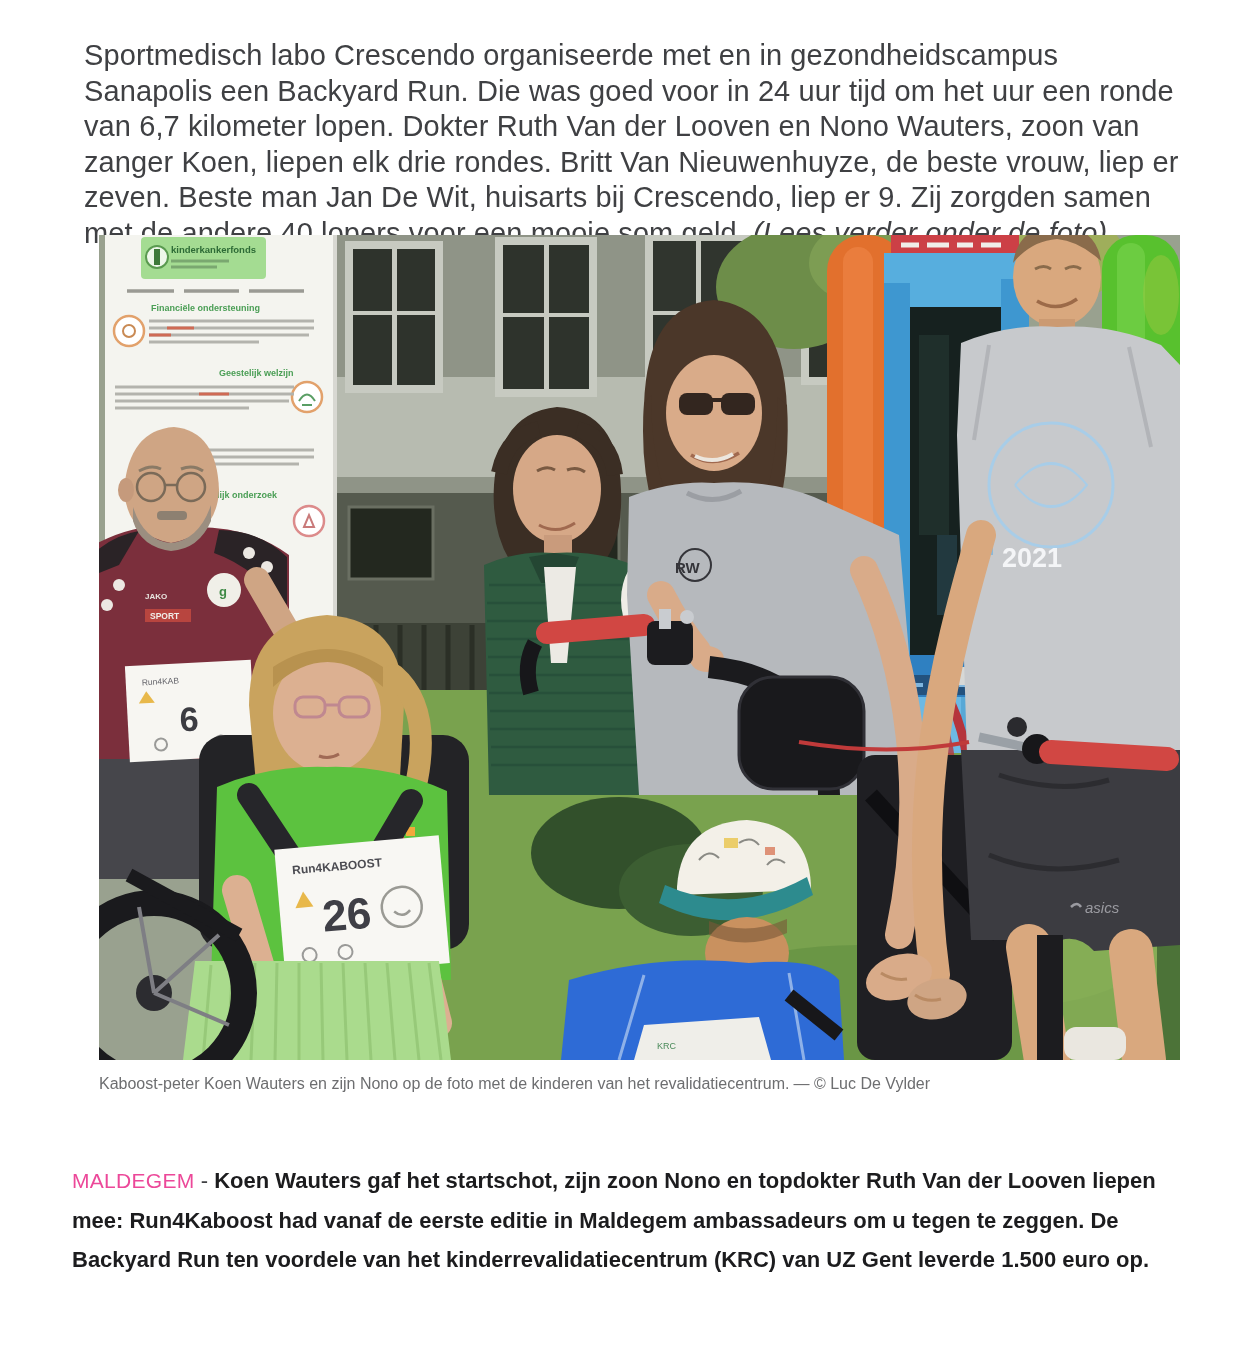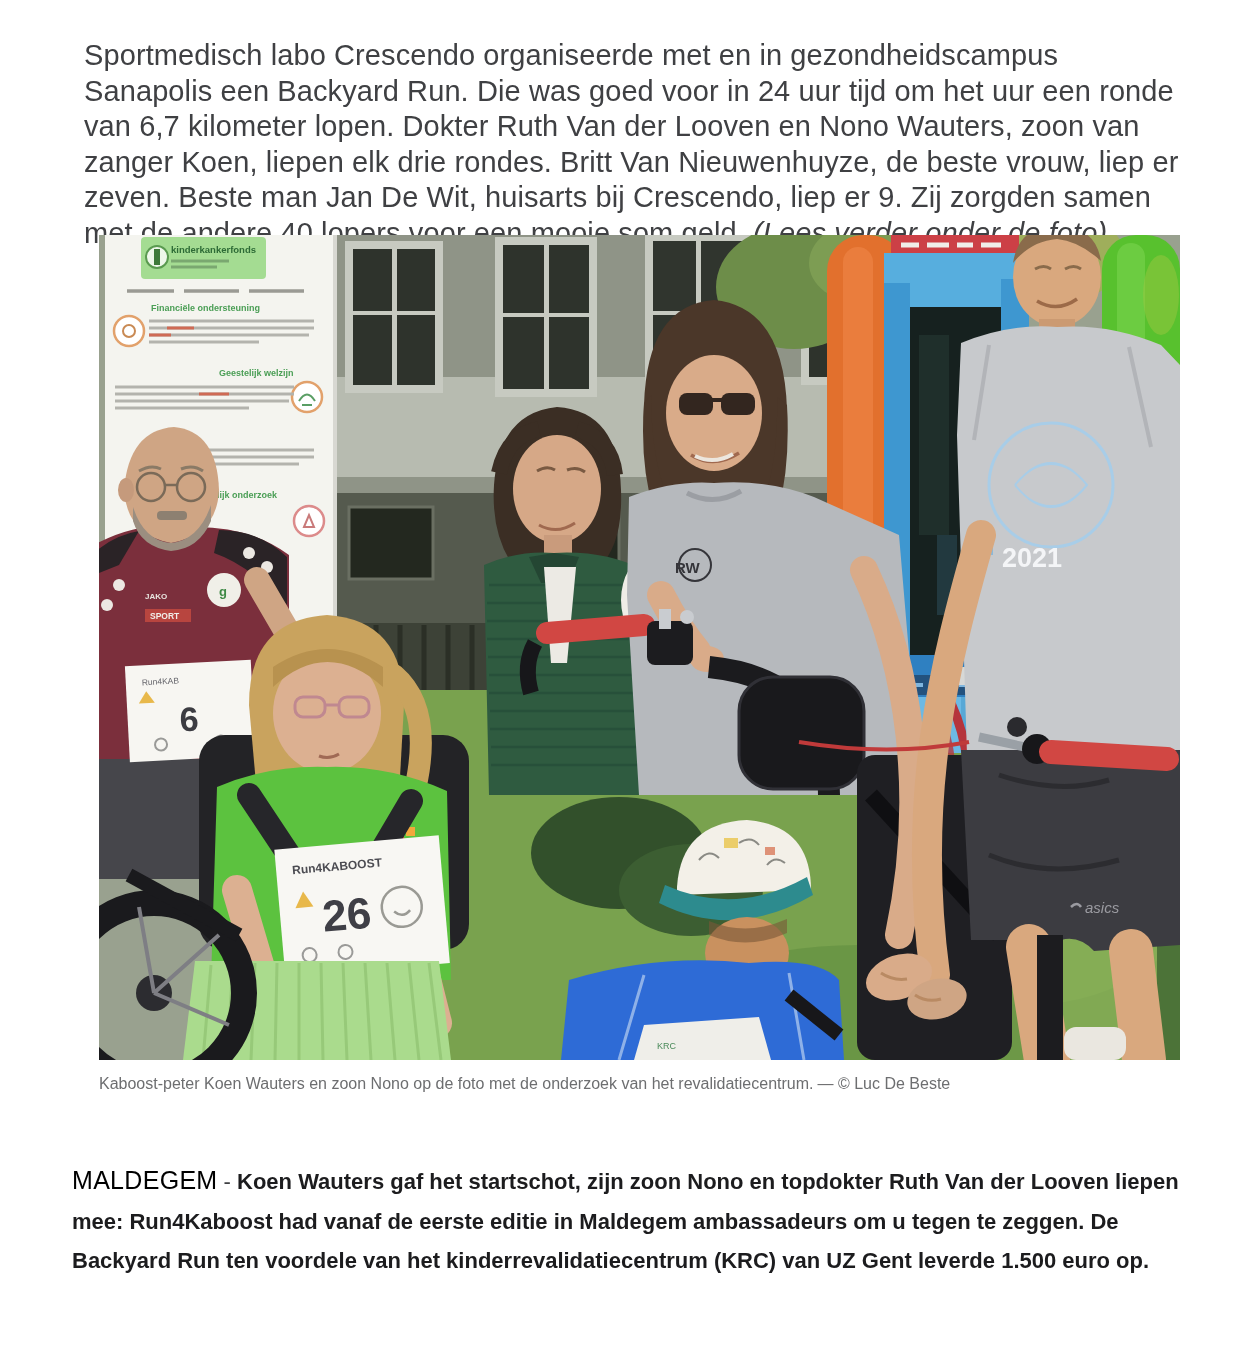--- a/index.html
+++ b/index.html
@@ -19,21 +19,21 @@
     line-height:0;
   }
   .caption {
     margin-top:13px; font-size:16px; line-height:22px; color:#6d6e70;
   }
   .caption .credit { margin-left:4px; }
   .lead {
     position:absolute; left:72px; top:1161px; width:1124px; margin:0;
     font-size:22px; line-height:39.5px; color:#1c1c1e; font-weight:700;
   }
-  .lead .dateline { font-weight:400; color:#000000; font-size:25px; letter-spacing:0.3px; }
+  .lead .dateline { font-weight:400; color:#ec4899; font-size:21px; letter-spacing:0.3px; }
   .lead .sep { font-weight:400; color:#3f4043; }
   svg text { font-family:"Liberation Sans", sans-serif; }
 </style>
 </head>
 <body>
 
 <div class="page">
 
   <p class="intro"><span>Sportmedisch labo Crescendo organiseerde met en in gezondheidscampus Sanapolis een Backyard Run. Die was goed voor in 24 uur tijd om het uur een ronde van 6,7 kilometer lopen. Dokter Ruth Van der Looven en Nono Wauters, zoon van zanger Koen, liepen elk drie rondes. Britt Van Nieuwenhuyze, de beste vrouw, liep er zeven. Beste man Jan De Wit, huisarts bij Crescendo, liep er 9. Zij zorgden samen met de andere 40 lopers voor een mooie som geld. </span><span class="note">(Lees verder onder de foto)</span></p>
 
@@ -307,18 +307,18 @@
           <ellipse cx="838" cy="764" rx="30" ry="20" fill="#cfa584" transform="rotate(-12 838 764)"></ellipse>
           <path d="M782 738q12 8 26 6M816 760q12 8 26 4" stroke="#b98a63" stroke-width="3" fill="none"></path>
           <path d="M880 502 L926 512" stroke="#9aa0a6" stroke-width="9"></path>
           <circle cx="938" cy="514" r="15" fill="#17171a"></circle>
           <circle cx="918" cy="492" r="10" fill="#2a2a2e"></circle>
           <path d="M952 517 L1068 524" stroke="#d14743" stroke-width="24" stroke-linecap="round"></path>
           <path d="M870 507 Q790 522 700 507" stroke="#c03a3a" stroke-width="4" fill="none"></path>
         </g>
       </svg>
     </div>
-    <figcaption class="caption"><span>Kaboost-peter Koen Wauters en zoon Nono op de foto met de onderzoek van het revalidatiecentrum.</span><span class="credit">— © Luc De Beste</span></figcaption>
+    <figcaption class="caption"><span>Kaboost-peter Koen Wauters en zijn Nono op de foto met de kinderen van het revalidatiecentrum.</span><span class="credit">— © Luc De Vylder</span></figcaption>
   </figure>
 
   <p class="lead"><span class="dateline">MALDEGEM</span><span class="sep"> - </span><strong>Koen Wauters gaf het startschot, zijn zoon Nono en topdokter Ruth Van der Looven liepen mee: Run4Kaboost had vanaf de eerste editie in Maldegem ambassadeurs om u tegen te zeggen. De Backyard Run ten voordele van het kinderrevalidatiecentrum (KRC) van UZ Gent leverde 1.500 euro op.</strong></p>
 
 </div>
 
 </body></html>

